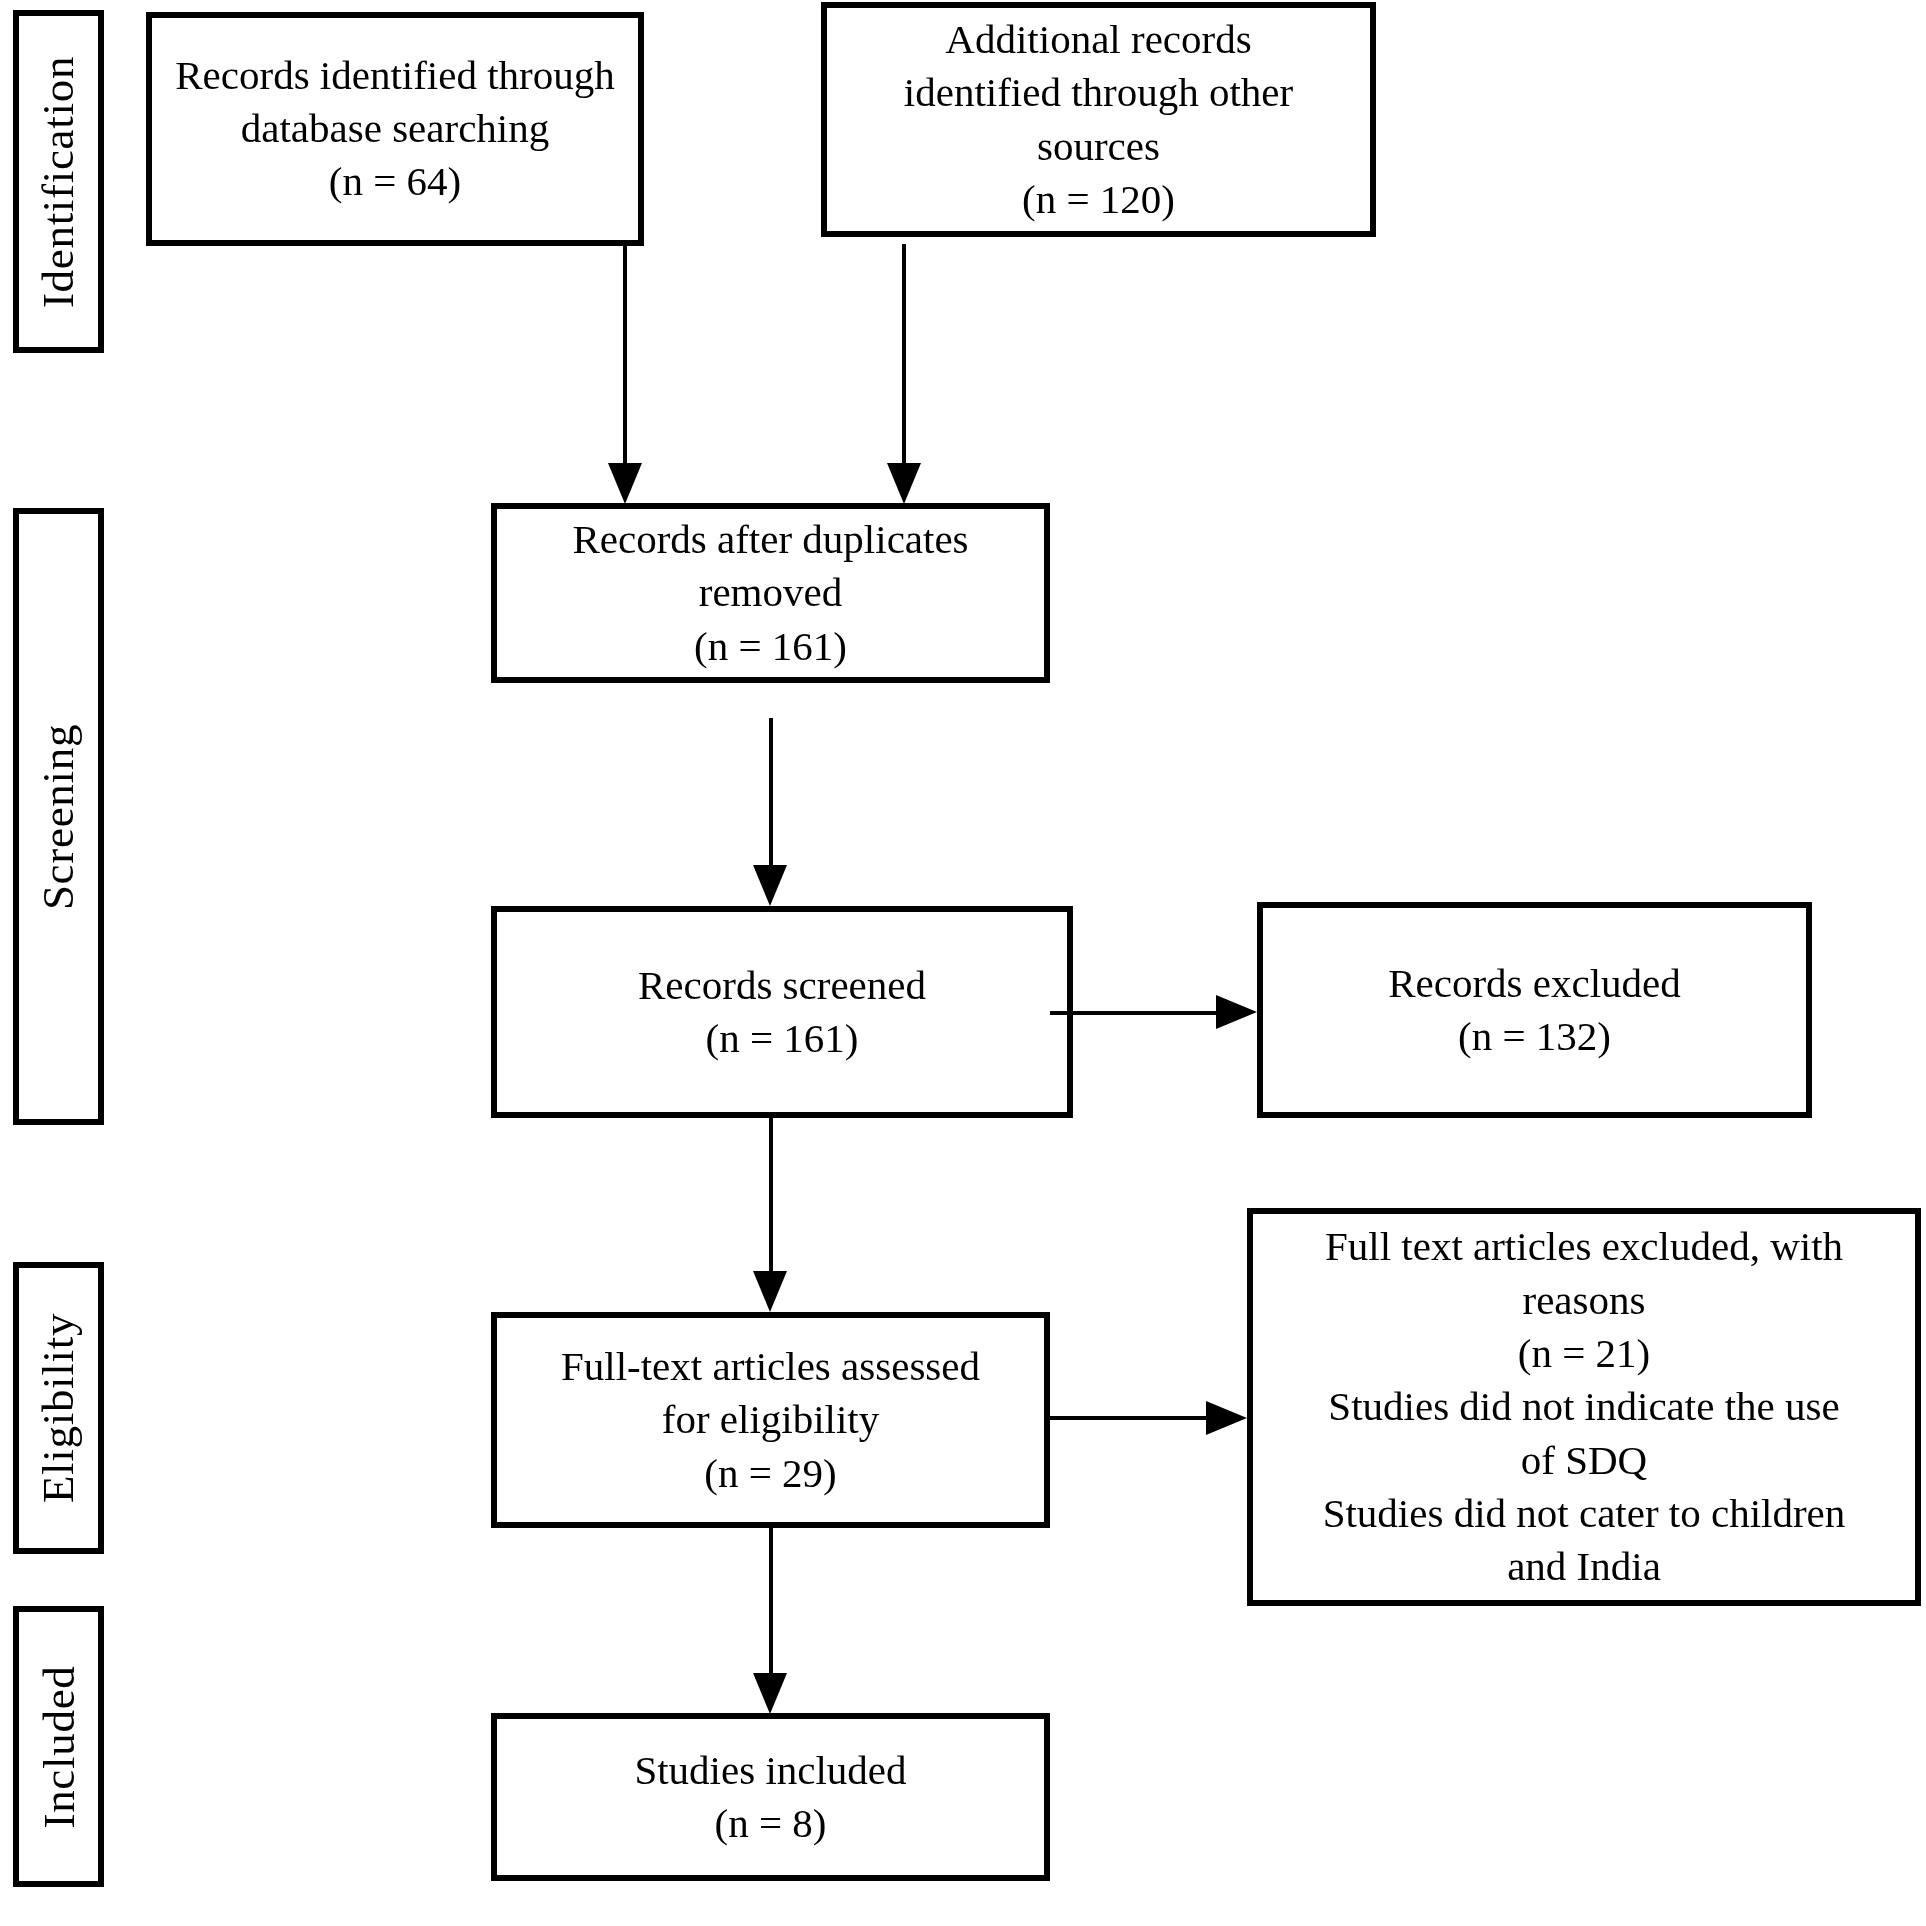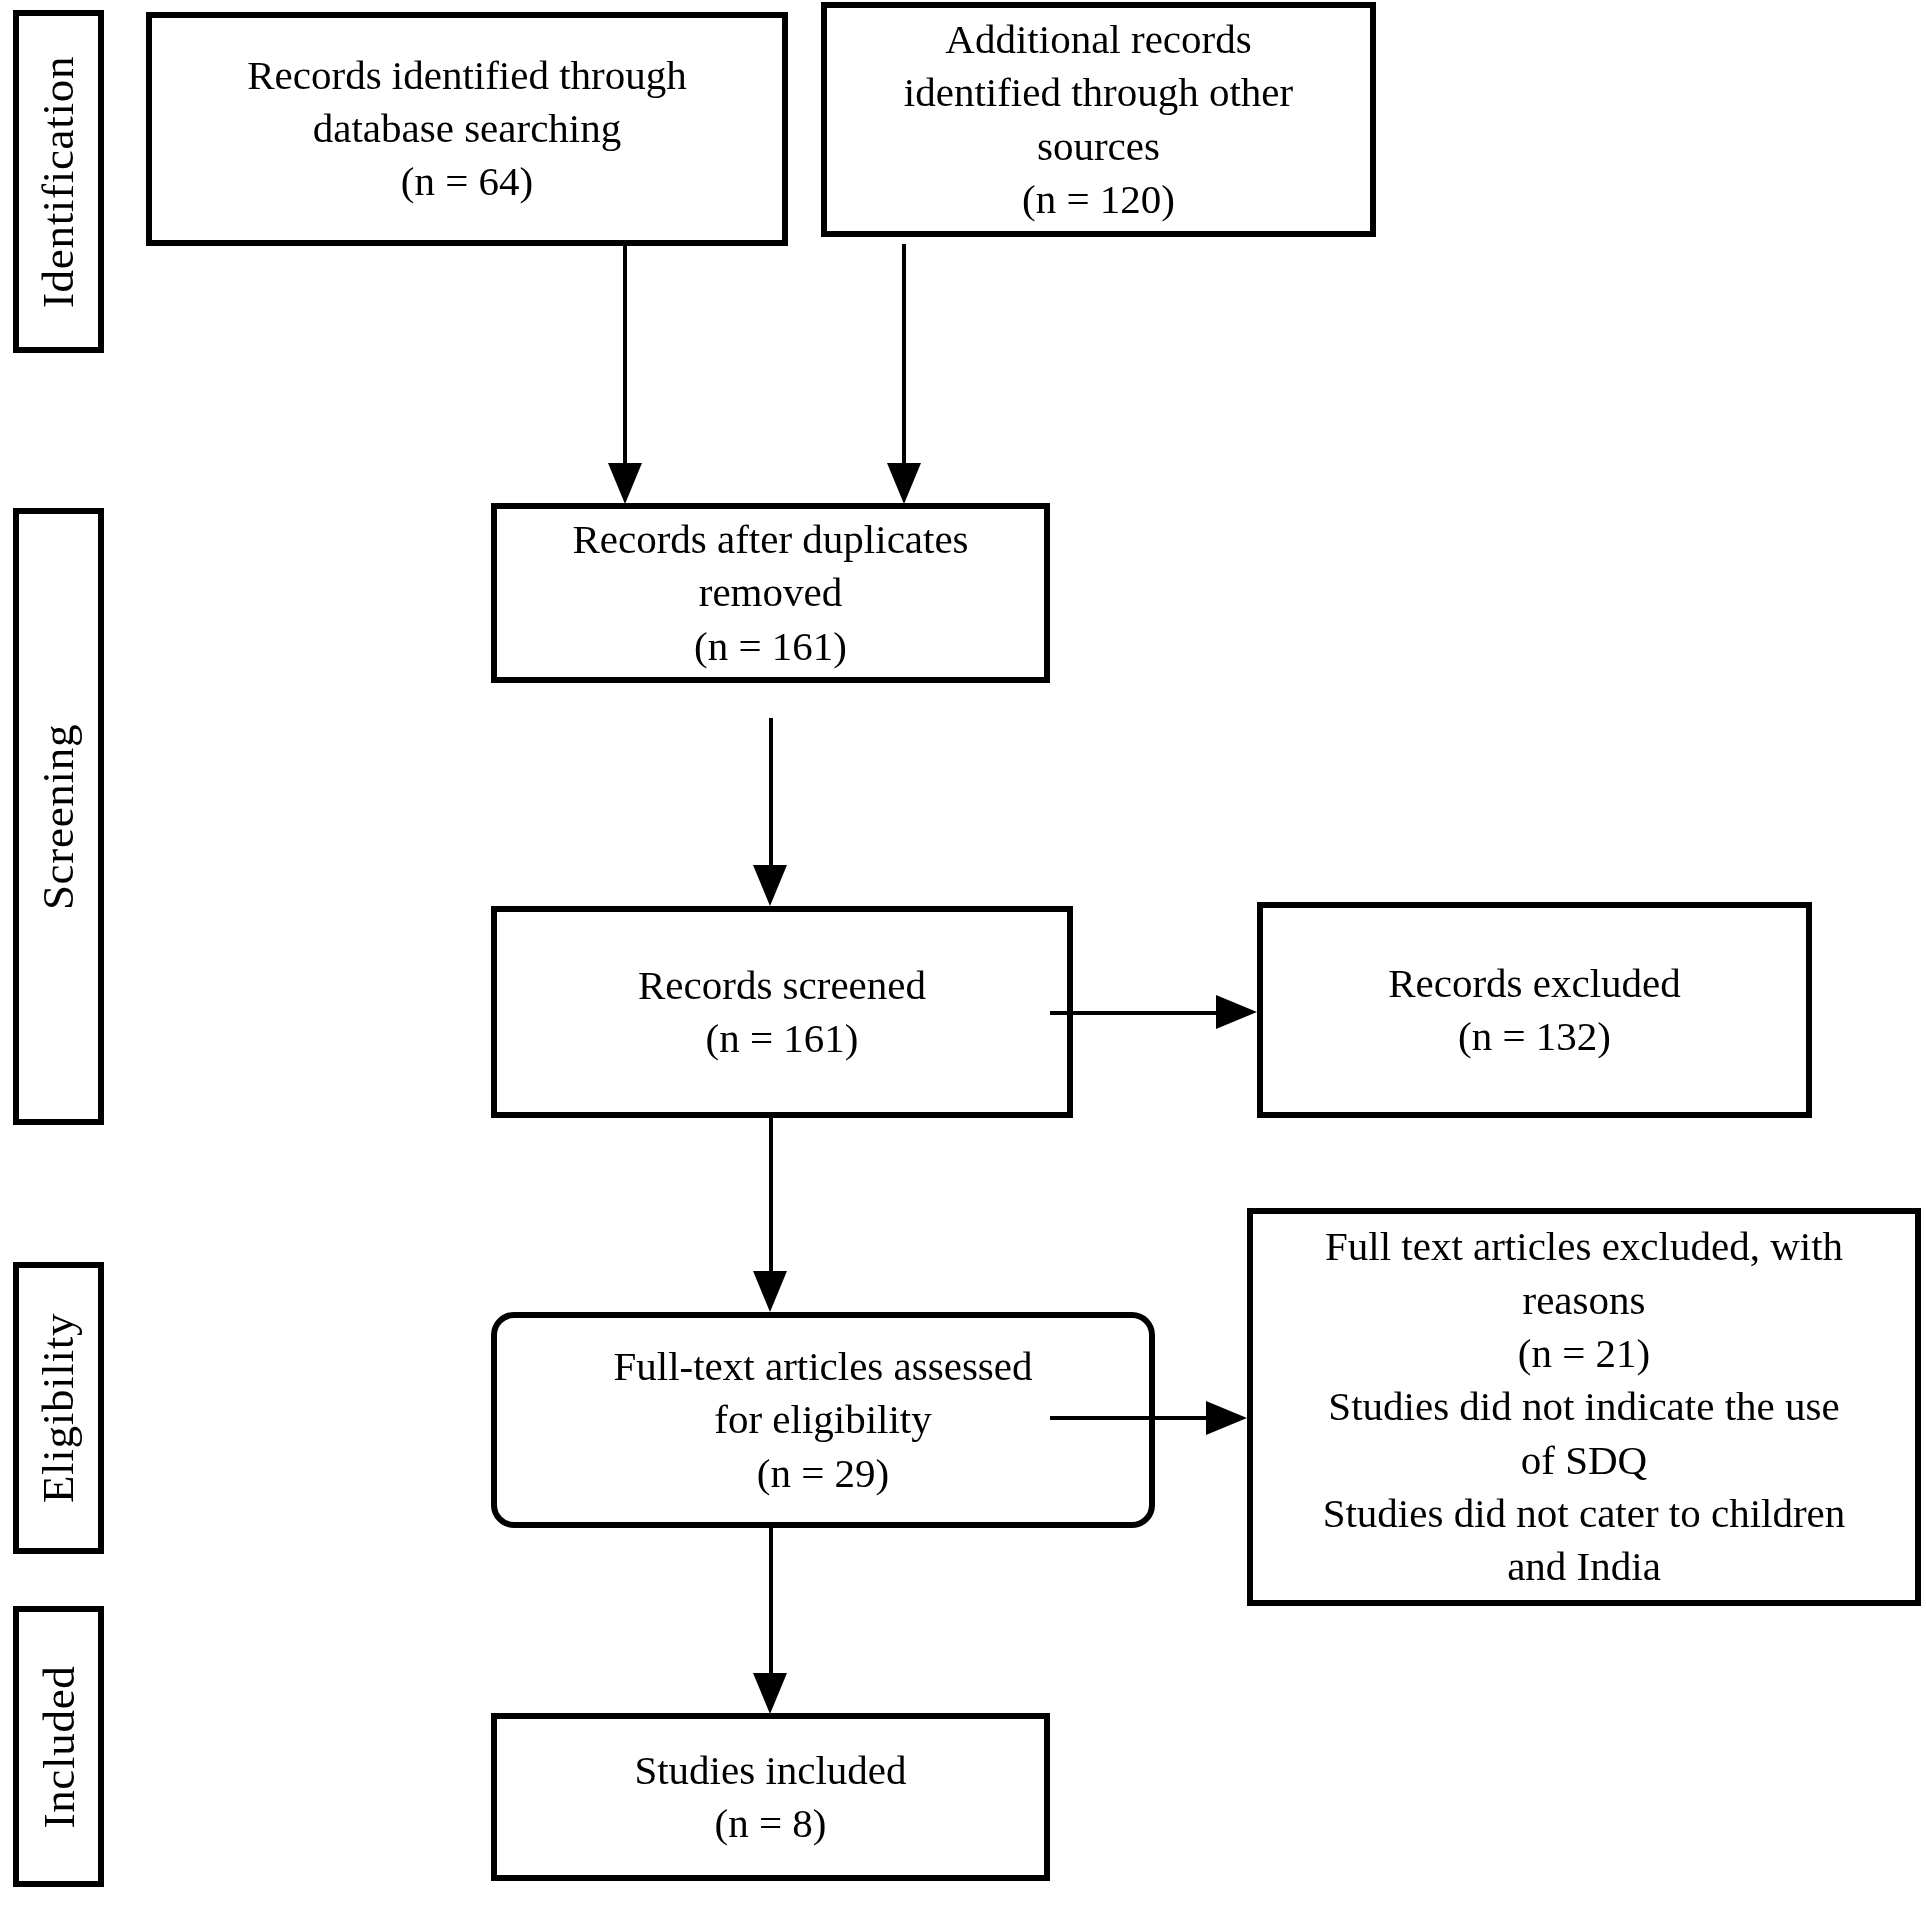--- a/index.html
+++ b/index.html
@@ -54,26 +54,26 @@
     font-size: 45px;
     letter-spacing: 0.7px;
   }
 
   
   .stage-identification { top: 10.2px;   height: 343px; }
   .stage-screening      { top: 508px;  height: 617px; }
   .stage-eligibility    { top: 1262px; height: 292px; }
   .stage-included       { top: 1606px; height: 281px; }
 
-  .box-a { left: 146px;  top: 11.7px;   width: 642px; height: 234px; }
+  .box-a { left: 146px;  top: 11.7px;   width: 498px; height: 234px; }
   .box-b { left: 821px; top: 2px;   width: 555px; height: 235px; }
   .box-c { left: 491px;  top: 503px;  width: 559px; height: 180px; }
   .box-d { left: 491px;  top: 906px; width: 582px; height: 212px; }
   .box-e { left: 1257px; top: 902px; width: 555px; height: 216px; align-items: center; }
-  .box-f { left: 491px;  top: 1312px; width: 664px; height: 216px; border-radius: 23px; }
+  .box-f { left: 491px;  top: 1312px; width: 559px; height: 216px; }
   .box-g { left: 1247px; top: 1208px; width: 674px; height: 398px; justify-content: center; }
   .box-h { left: 491px;  top: 1713px; width: 559px; height: 168px; }
 
   
   .v-line {
     position: absolute;
     width: 3.7px;
     background: #000000;
   }
   .h-line {

